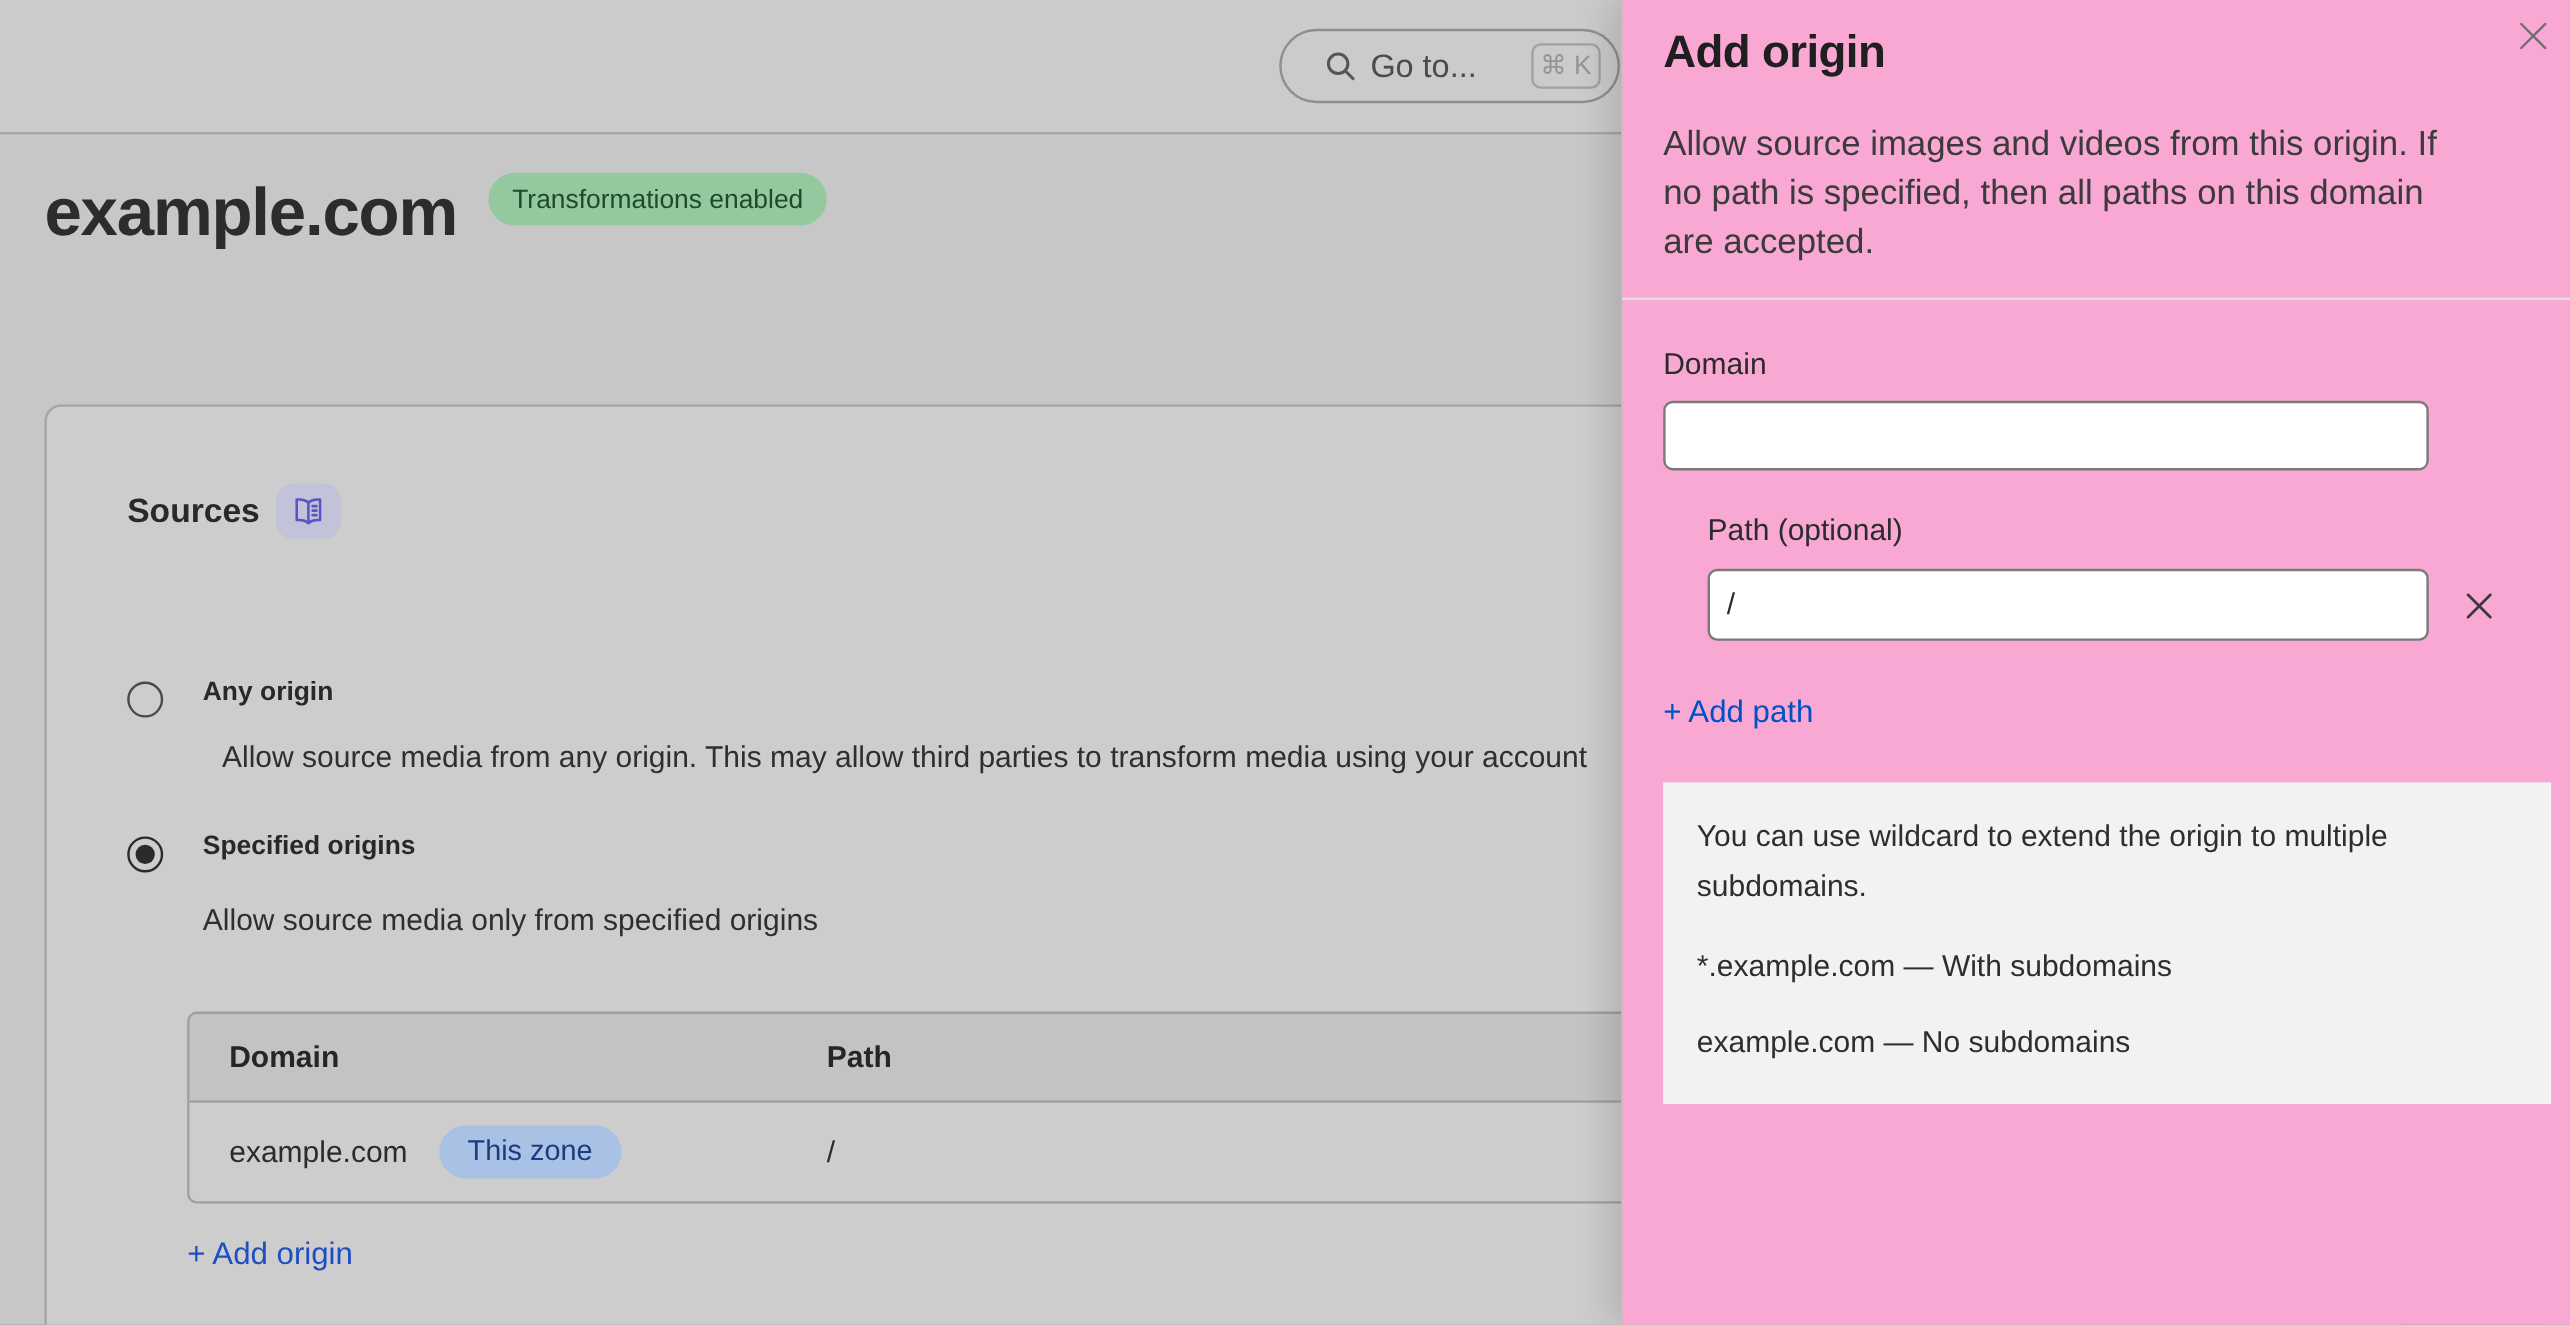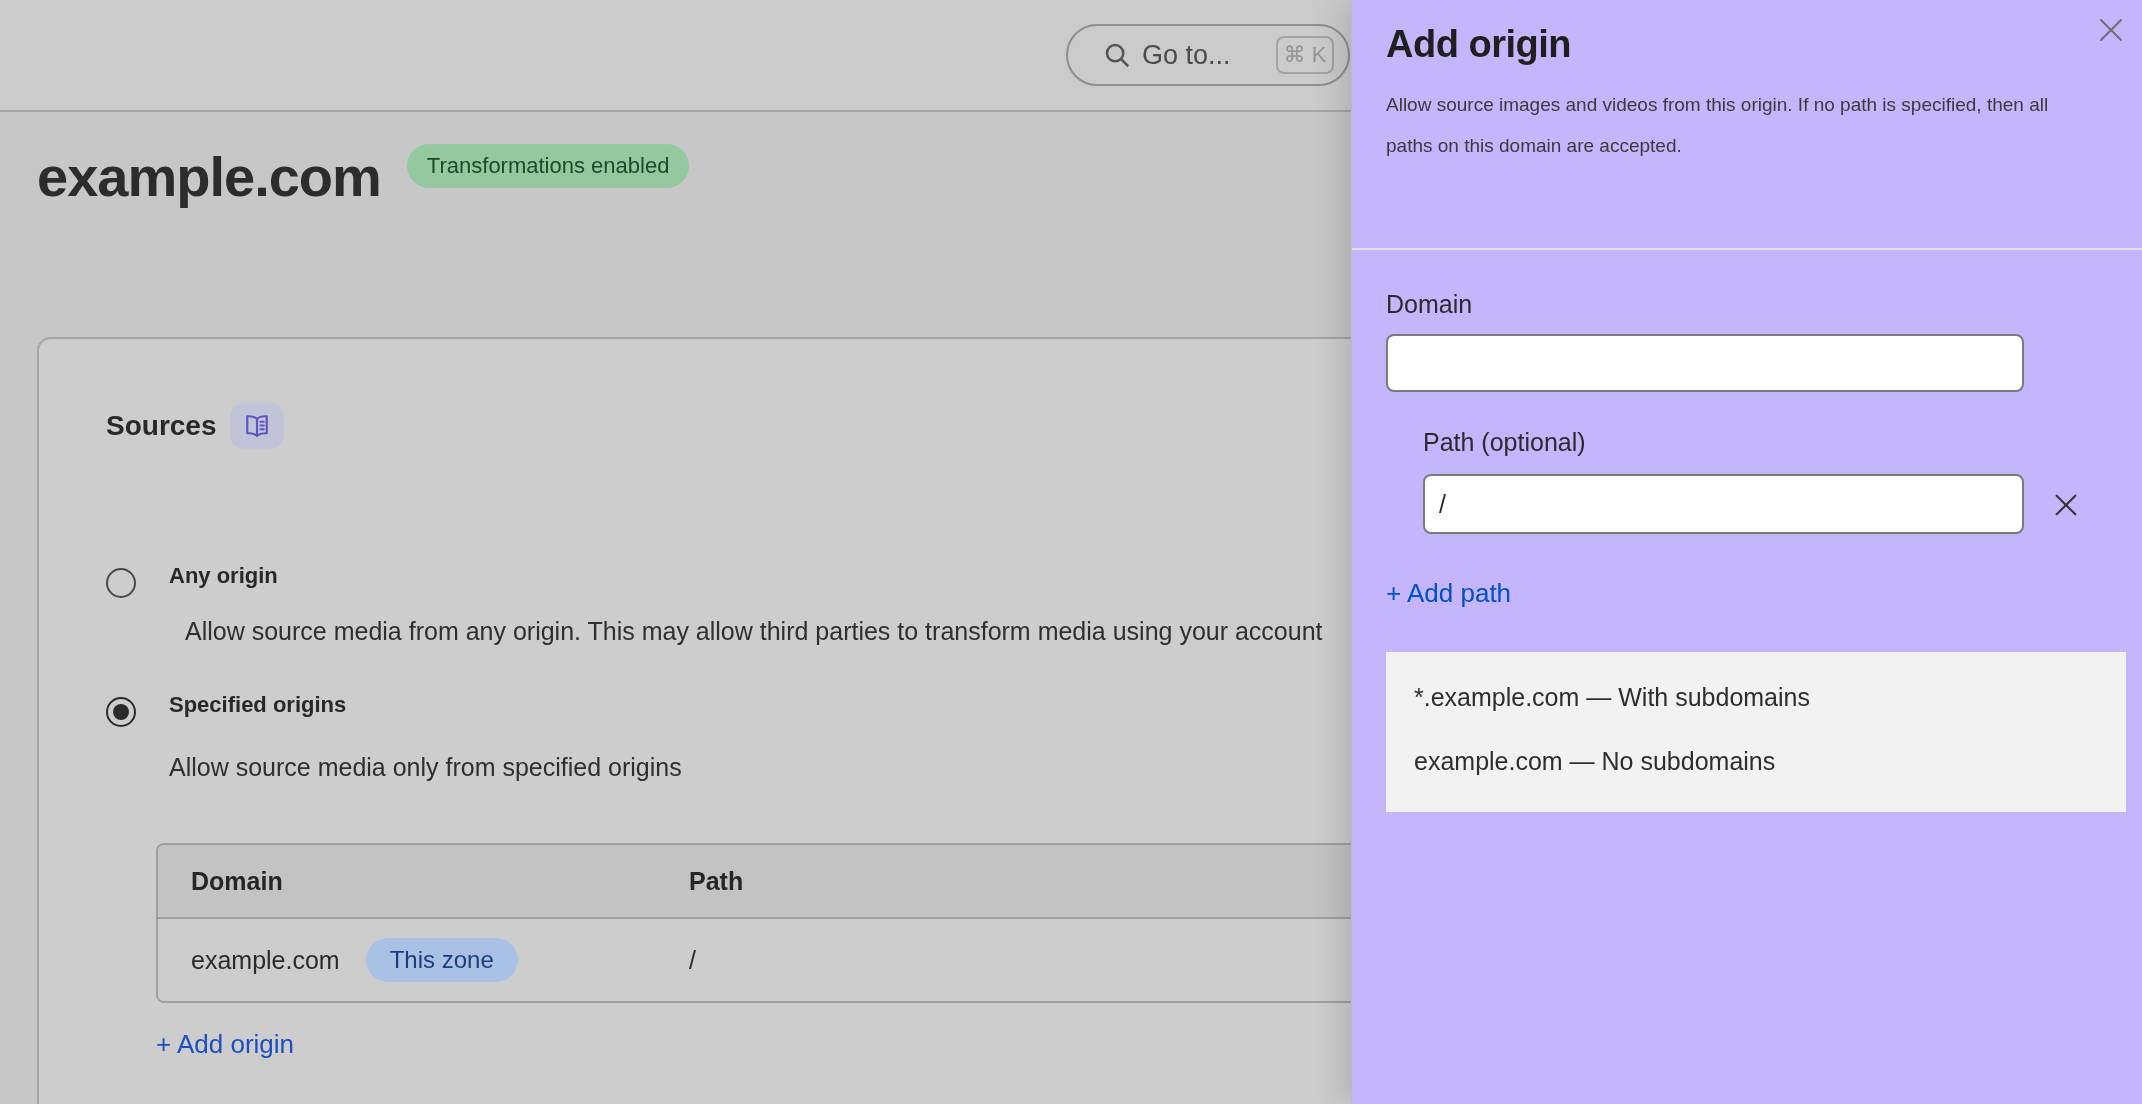--- a/index.html
+++ b/index.html
@@ -52,27 +52,27 @@
   .t-row  { height:82px; background:#cdcdcd; display:flex; align-items:center; font-size:25px; color:#2b2b2b; }
   .c1 { width:531px; padding-left:33px; display:flex; align-items:center; gap:26px; }
   .c2 { flex:1; }
   .zone-badge { background:#a9c1e4; color:#1d3c7e; font-size:24px; line-height:24px;
                 padding:10px 24px; border-radius:27px; white-space:nowrap; }
   .link { font-size:26px; color:#1e4fc2; white-space:nowrap; cursor:pointer; }
   .add-origin { position:absolute; left:117px; top:690px; }
 
   
   .drawer { position:absolute; left:1351px; top:0; width:791px; height:1104px;
-            background:#c4b5fd; border-left:1px solid #bcbcbc;
+            background:#f9a8d4; border-left:1px solid #bcbcbc;
             box-shadow:-12px 0 26px rgba(0,0,0,0.12); color:#262626; }
   .drawer-close { position:absolute; top:15px; right:16px; width:30px; height:30px; cursor:pointer; }
   .drawer-title { position:absolute; left:34px; top:20px; font-size:38px; font-weight:bold;
                   letter-spacing:-0.5px; color:#1f1f1f; line-height:48px; }
-  .drawer-desc { position:absolute; left:34px; top:84px; width:672px;
-                 font-size:19px; line-height:41px; color:#3b3b3b; }
+  .drawer-desc { position:absolute; left:34px; top:100px; width:672px;
+                 font-size:29px; line-height:41px; color:#3b3b3b; }
   .drawer-divider { position:absolute; left:0; top:248px; width:100%; height:2px; background:#e0e0e0; }
   .field-label { position:absolute; font-size:25px; color:#2b2b2b; white-space:nowrap; }
   .txt-input { position:absolute; height:58px; border:2px solid #7a7a7a; border-radius:8px;
                background:#fff; font-family:"Liberation Sans", sans-serif;
                font-size:25px; color:#2b2b2b; padding:0 14px; outline:none; }
   .domain-input { left:34px; top:334px; width:638px; }
   .path-input   { left:71px; top:474px; width:601px; height:60px; }
   .clear-x { position:absolute; left:700px; top:491px; width:28px; height:28px; cursor:pointer; }
   .add-path { position:absolute; left:34px; top:578px; font-size:26px; color:#0051c3; white-space:nowrap; cursor:pointer; }
   .hint-box { position:absolute; left:34px; top:652px; width:740px;
@@ -162,18 +162,19 @@
     <input class="txt-input path-input" type="text" value="/" style="">
 
     <svg class="clear-x" viewBox="0 0 24 24" fill="none" stroke="#3a3a3a" stroke-width="1.9" stroke-linecap="round">
       <line x1="4" y1="4" x2="20" y2="20"></line>
       <line x1="20" y1="4" x2="4" y2="20"></line>
     </svg>
 
     <span class="add-path">+ Add path</span>
 
     <div class="hint-box">
+      <p class="hint-wildcard">You can use wildcard to extend the origin to multiple subdomains.</p>
       <p class="hint-line">*.example.com — With subdomains</p>
       <p class="hint-line">example.com — No subdomains</p>
     </div>
   </div>
 
 </div>
 
 </body></html>

